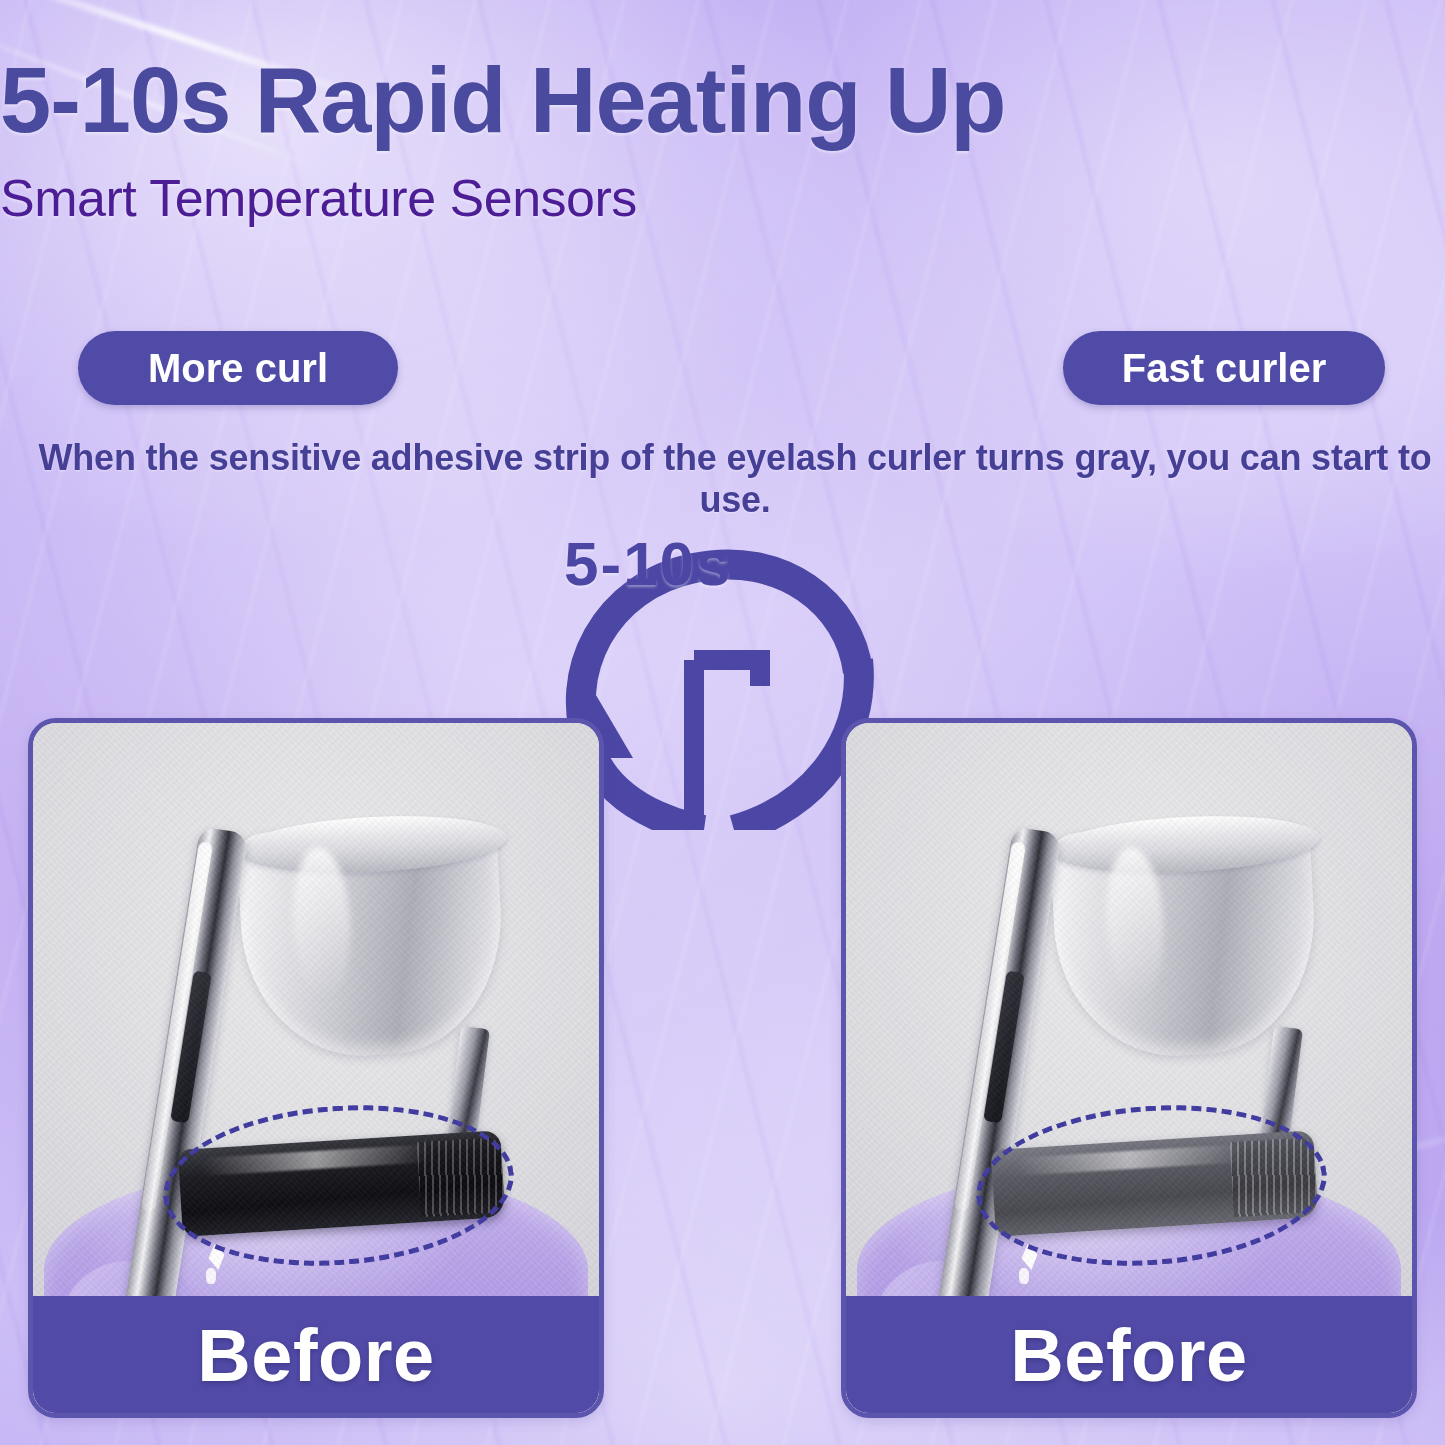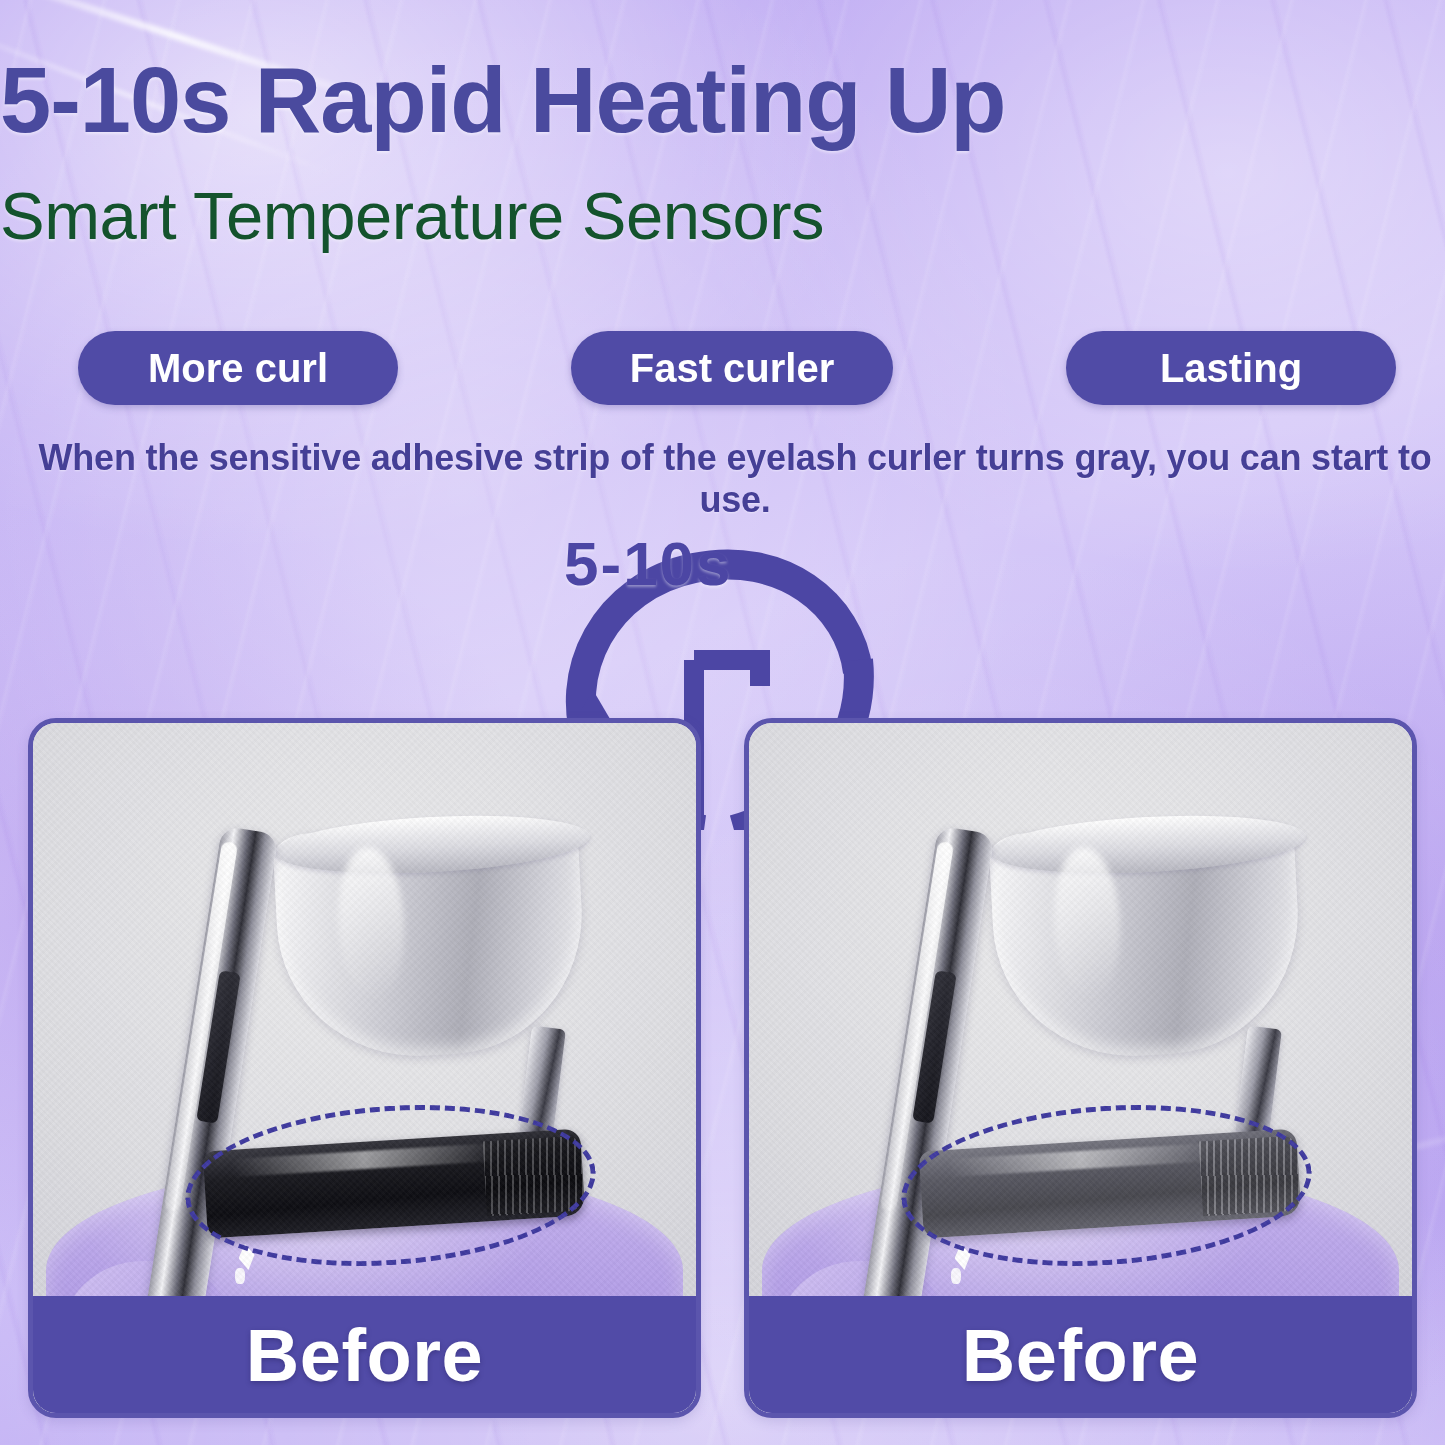--- a/index.html
+++ b/index.html
@@ -57,29 +57,29 @@
   }
 
   
   .head-wrap{ position:absolute; left:0; right:0; top:54px; text-align:left; }
   .headline{
     font-size:92px; font-weight:bold; letter-spacing:-1px;
     color:#4a4a9e; line-height:1;
     text-shadow:0 2px 3px rgba(255,255,255,.45);
   }
   .subhead{
-    margin-top:36px;
-    font-size:67px; font-weight:normal; letter-spacing:-.5px;
-    color:#14532d; line-height:1;
+    margin-top:26px;
+    font-size:52px; font-weight:normal; letter-spacing:-.5px;
+    color:#4c1d95; line-height:1;
     text-shadow:0 2px 3px rgba(255,255,255,.4);
   }
 
   
   .pills{
-    position:absolute; left:78px; right:49px; top:331px;
+    position:absolute; left:78px; right:60px; top:331px;
     display:flex; justify-content:space-between; align-items:flex-end;
   }
   .pill{
     background:#504ba6;
     color:#fff;
     border-radius:44px;
     height:74px;
     display:flex; align-items:center; justify-content:center;
     font-size:40px; font-weight:bold;
     box-shadow:0 3px 7px rgba(70,60,140,.28);
@@ -113,21 +113,21 @@
   }
 
   
   .cards{
     position:absolute; left:28px; top:718px;
     width:1389px; height:700px;
     display:flex; justify-content:space-between;
   }
   .card{
     position:relative;
-    width:673px; height:700px;
+    width:576px; height:700px;
     border:5px solid #5b55ad;
     border-radius:28px;
     overflow:hidden;
     background:#e2e2e6;
     box-shadow:0 4px 12px rgba(90,78,160,.18);
   }
 
   
   .photo{
     position:absolute; inset:0;
@@ -293,21 +293,20 @@
   <div class="bg-soft"></div>
 
   <div class="head-wrap">
     <div class="headline">5-10s Rapid Heating Up</div>
     <div class="subhead">Smart Temperature Sensors</div>
   </div>
 
   <div class="pills">
     <div class="pill pill-1">More curl</div>
     <div class="pill pill-2">Fast curler</div>
-    <div class="pill pill-3">Lasting</div>
   </div>
 
   <div class="desc">When the sensitive adhesive strip of the eyelash curler turns gray, you can start to use.</div>
 
   <svg class="rotate-graphic" viewBox="0 0 460 330">
 
     <path d="M 206 330
              C 206 330 118 318 92 250
              C 62 172 108 86 196 68
              C 284 50 352 104 360 172" fill="none" stroke="#4c46a4" stroke-width="30" stroke-linecap="butt"></path>

